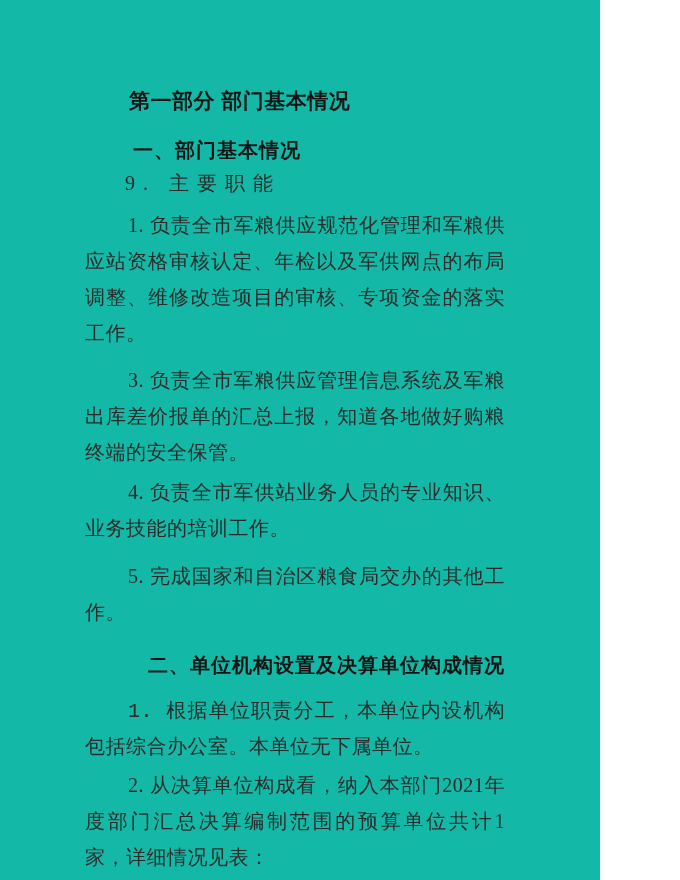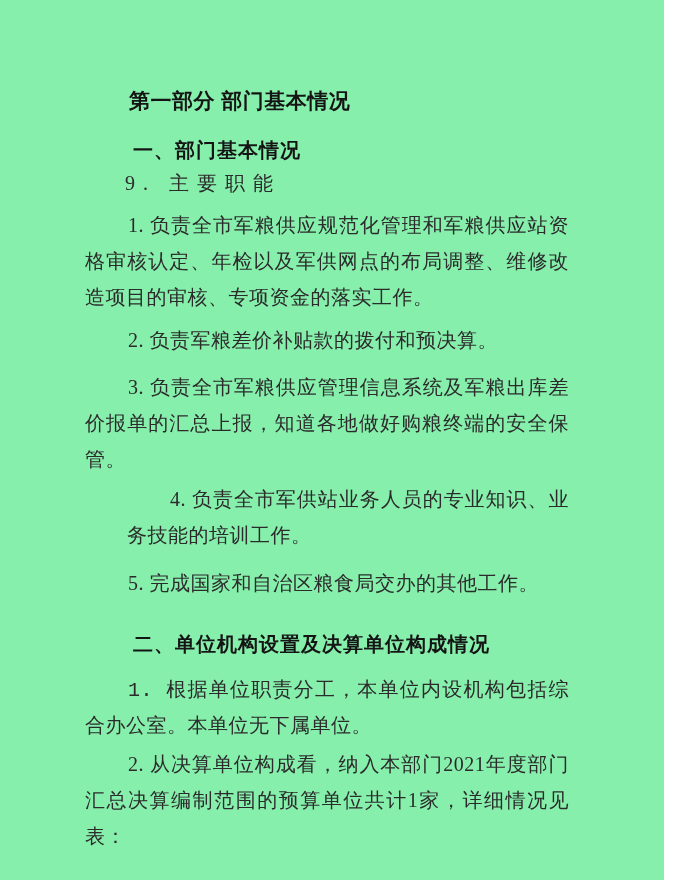--- a/index.html
+++ b/index.html
@@ -1,20 +1,20 @@
 <!DOCTYPE html>
 <html><head>
 <meta charset="utf-8">
 <style>
   html,body{margin:0;padding:0;background:#ffffff;}
   .page{
     position:relative;
-    width:664px;height:880px;
+    width:600px;height:880px;
     box-sizing:border-box;
-    background:#86efac;
+    background:#14b8a6;
     padding:86px 95px 0 85px;
     overflow:hidden;
     font-family:"Liberation Serif","DejaVu Serif",serif;
   }
   .part-title{
     margin:0 0 0 44px;
     font-family:"Liberation Sans","DejaVu Sans",sans-serif;
     font-weight:bold;
     font-size:21px;line-height:30px;
     color:#141414;
@@ -39,43 +39,42 @@
     font-size:20px;line-height:36px;
     color:#2b2b2b;
     text-align:justify;
     text-align-last:left;
     text-justify:inter-character;
     text-indent:43px;
     letter-spacing:0.5px;
   }
   .mt0{margin-top:0;}
   .mt1{margin-top:1px;}
-  .mt4{margin-top:4px;margin-left:42px;}
+  .mt4{margin-top:4px;}
   .mt6{margin-top:6px;}
   .mt7{margin-top:7px;}
   .mt11{margin-top:11px;}
   .mt12{margin-top:12px;}
   .mt14{margin-top:14px;font-family:Liberation Mono, monospace;}
   .mt19{margin-top:19px;}
-  .mt20{margin-top:28px;}
+  .mt20{margin-top:20px;text-align:right;}
 </style>
 </head>
 <body>
 
 <div class="page">
 
   <h1 class="part-title">第一部分 部门基本情况</h1>
 
   <h2 class="sec-heading mt19">一、部门基本情况</h2>
 
   <p class="sub-heading mt0">9. 主要职能</p>
 
   <p class="para mt6">1. 负责全市军粮供应规范化管理和军粮供应站资格审核认定、年检以及军供网点的布局调整、维修改造项目的审核、专项资金的落实工作。</p>
 
-  <p class="para mt7">2. 负责军粮差价补贴款的拨付和预决算。</p>
 
   <p class="para mt11">3. 负责全市军粮供应管理信息系统及军粮出库差价报单的汇总上报，知道各地做好购粮终端的安全保管。</p>
 
   <p class="para mt4">4. 负责全市军供站业务人员的专业知识、业务技能的培训工作。</p>
 
   <p class="para mt12">5. 完成国家和自治区粮食局交办的其他工作。</p>
 
   <h2 class="sec-heading mt20">二、单位机构设置及决算单位构成情况</h2>
 
   <p class="para mt14">1. 根据单位职责分工，本单位内设机构包括综合办公室。本单位无下属单位。</p>

